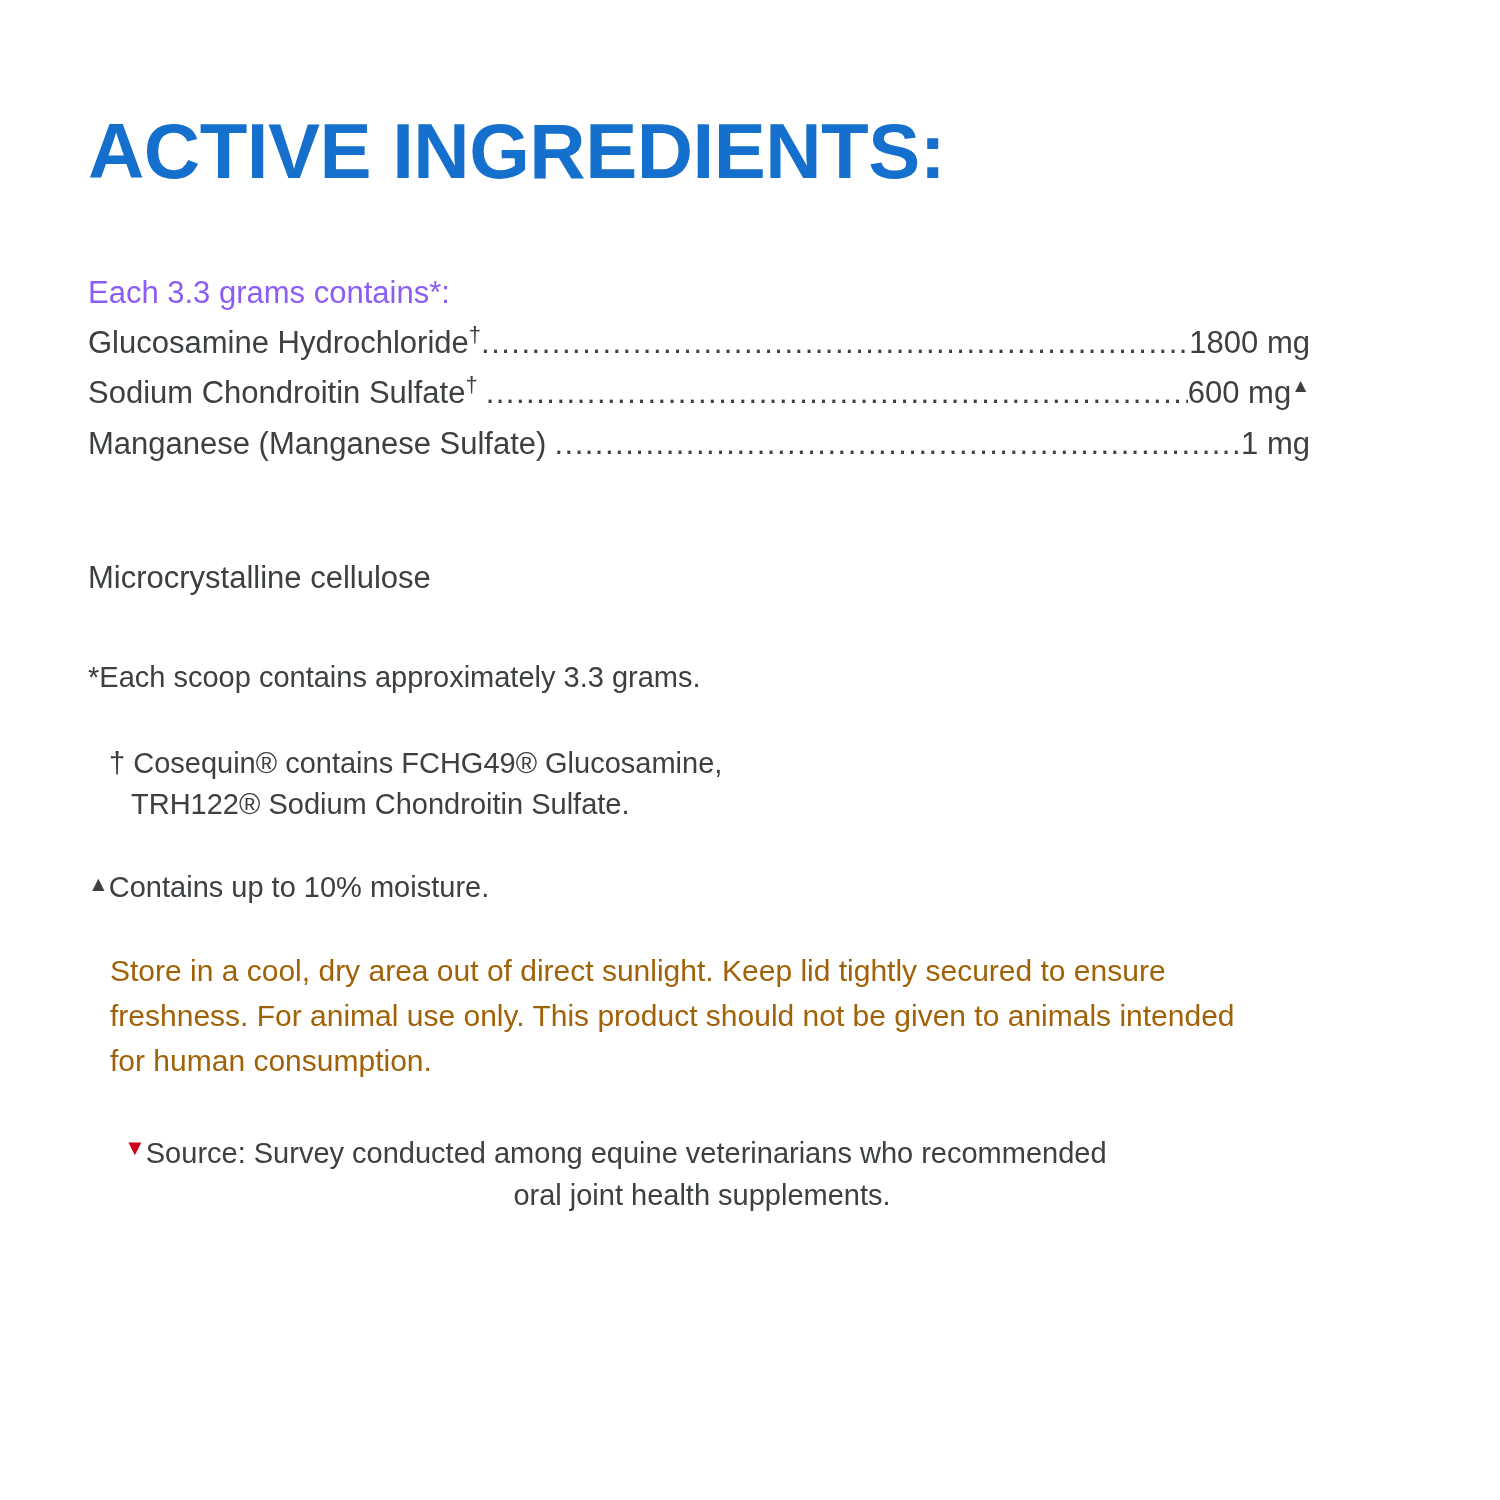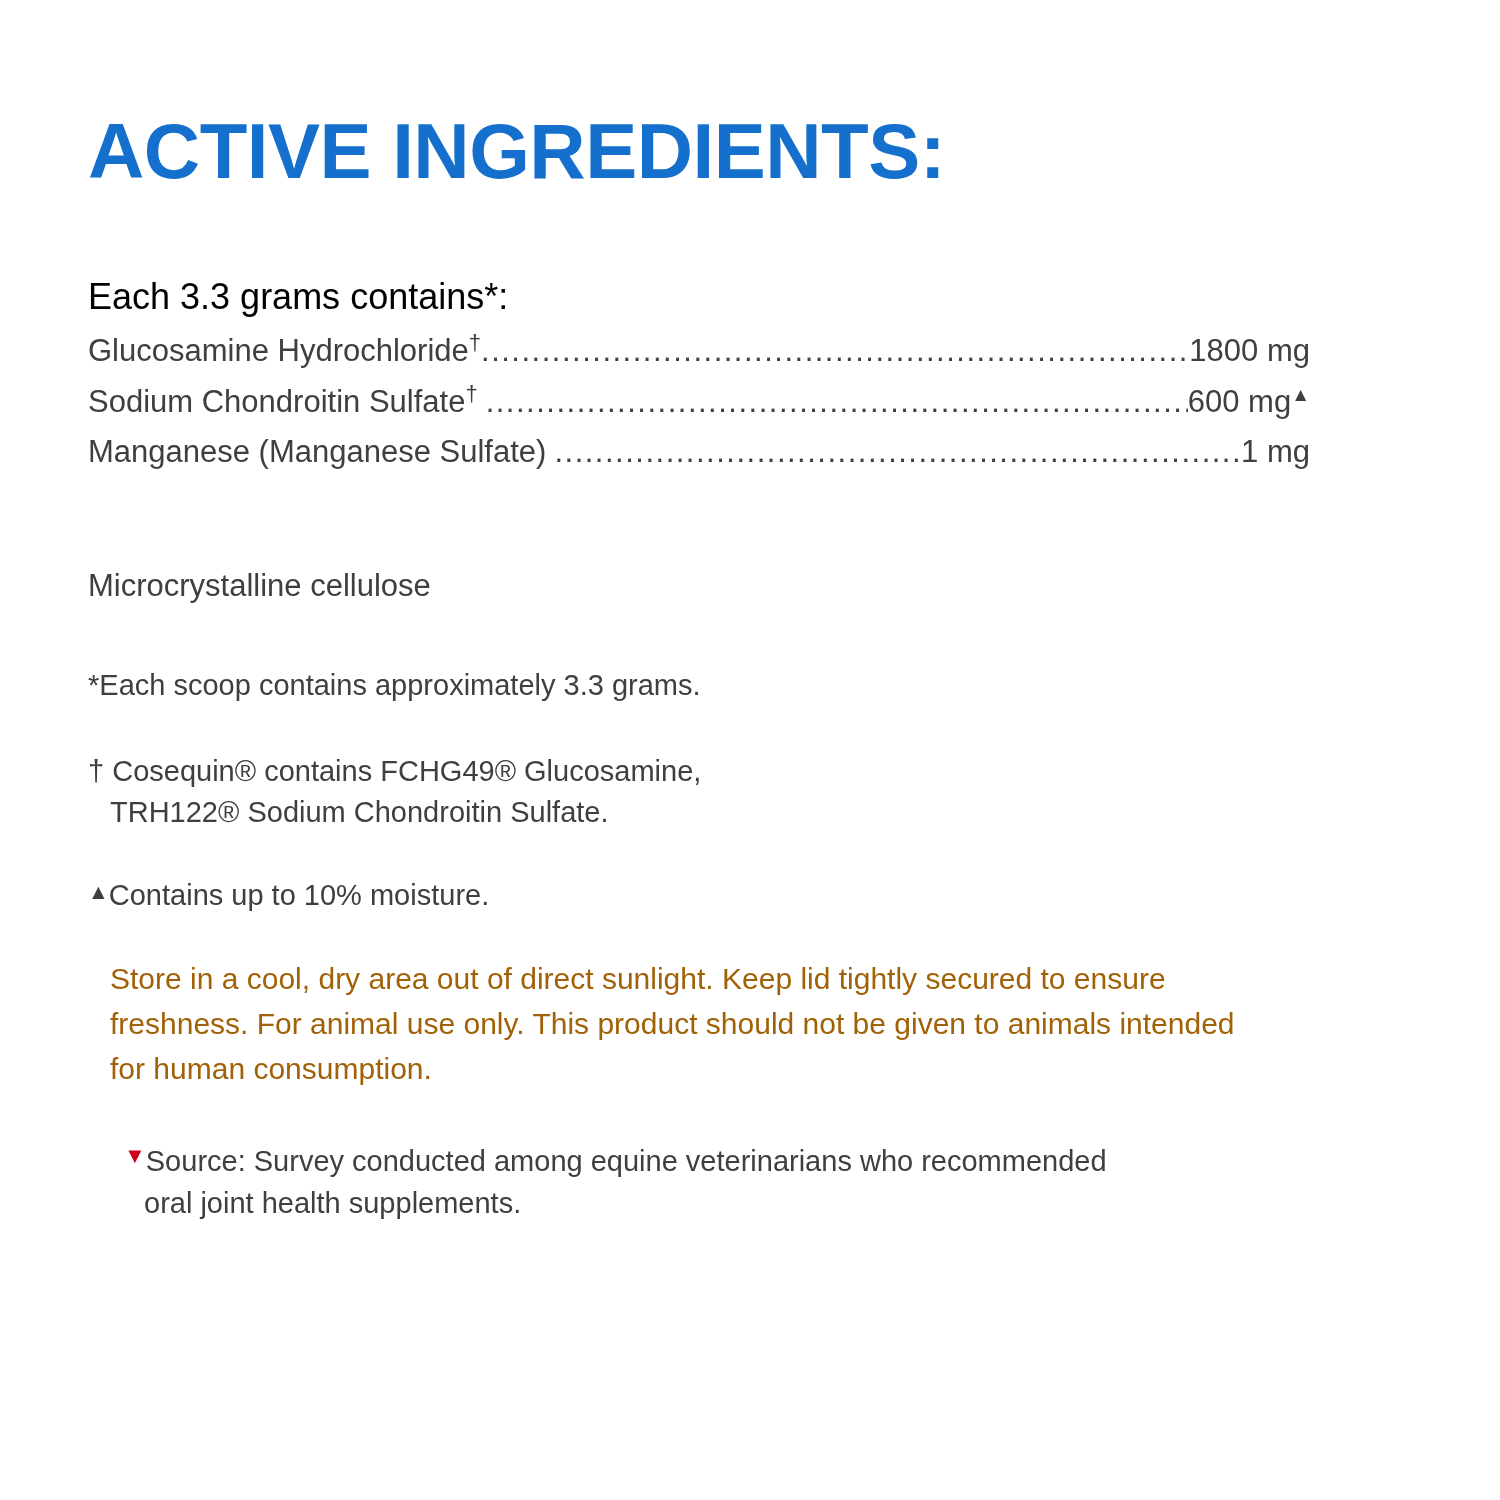--- a/index.html
+++ b/index.html
@@ -31,23 +31,23 @@
     margin: 0;
     padding-top: 112px;
     white-space: nowrap;
   }
 
   .block-actives {
     margin-top: 78px;
   }
 
   .line {
-    font-size: 36px;
+    font-size: 31px;
     line-height: 1.62;
-    color: #000000;
+    color: #8b5cf6;
     white-space: nowrap;
     margin-top: 18px;
   }
 
   
   .leader-row {
     display: flex;
     align-items: baseline;
     font-size: 31px;
     line-height: 1.62;
@@ -95,21 +95,21 @@
     line-height: 1.5;
     color: #3c4043;
   }
 
   .note {
     font-size: 29px;
     line-height: 1.42;
     color: #3c4043;
   }
   .note-scoop { margin-top: 56px; }
-  .note-dagger { margin-top: 44px; }
+  .note-dagger { margin-top: 44px; margin-left: 21px; }
   .note-dagger .indent { padding-left: 22px; display: block; }
   .note-moisture { margin-top: 42px; }
 
   .marker-tri-up {
     display: inline-block;
     font-size: 21px;
     vertical-align: 6px;
     line-height: 0;
     color: #3c4043;
   }
@@ -131,21 +131,21 @@
   }
 
   .source {
     margin-top: 50px;
     font-size: 29px;
     line-height: 1.44;
     color: #3c4043;
     max-width: 1280px;
     margin-left: 36px;
   }
-  .source .indent { padding-left: 20px; display: block; }
+  .source .indent { padding-left: 20px; display: block; text-align: center; }
 </style>
 </head>
 <body>
 
 <div class="page">
 
   <h1 class="title">ACTIVE INGREDIENTS:</h1>
 
   <div class="block-actives">
 

